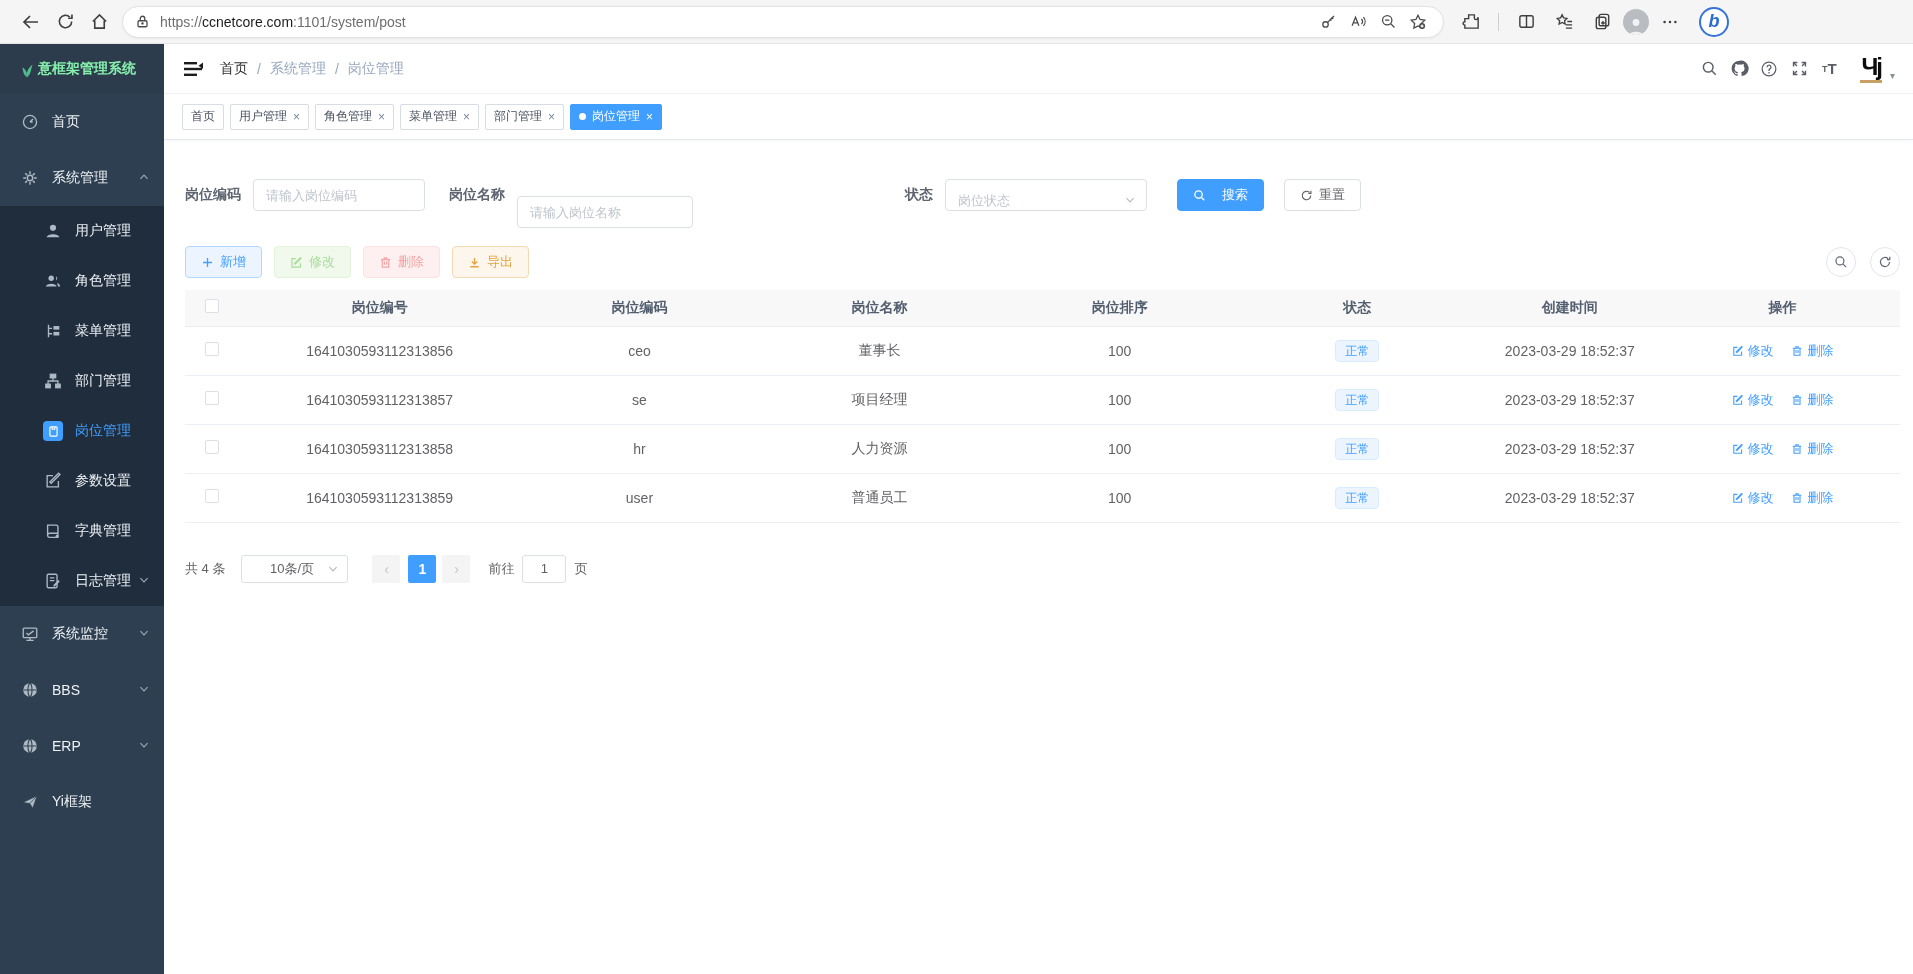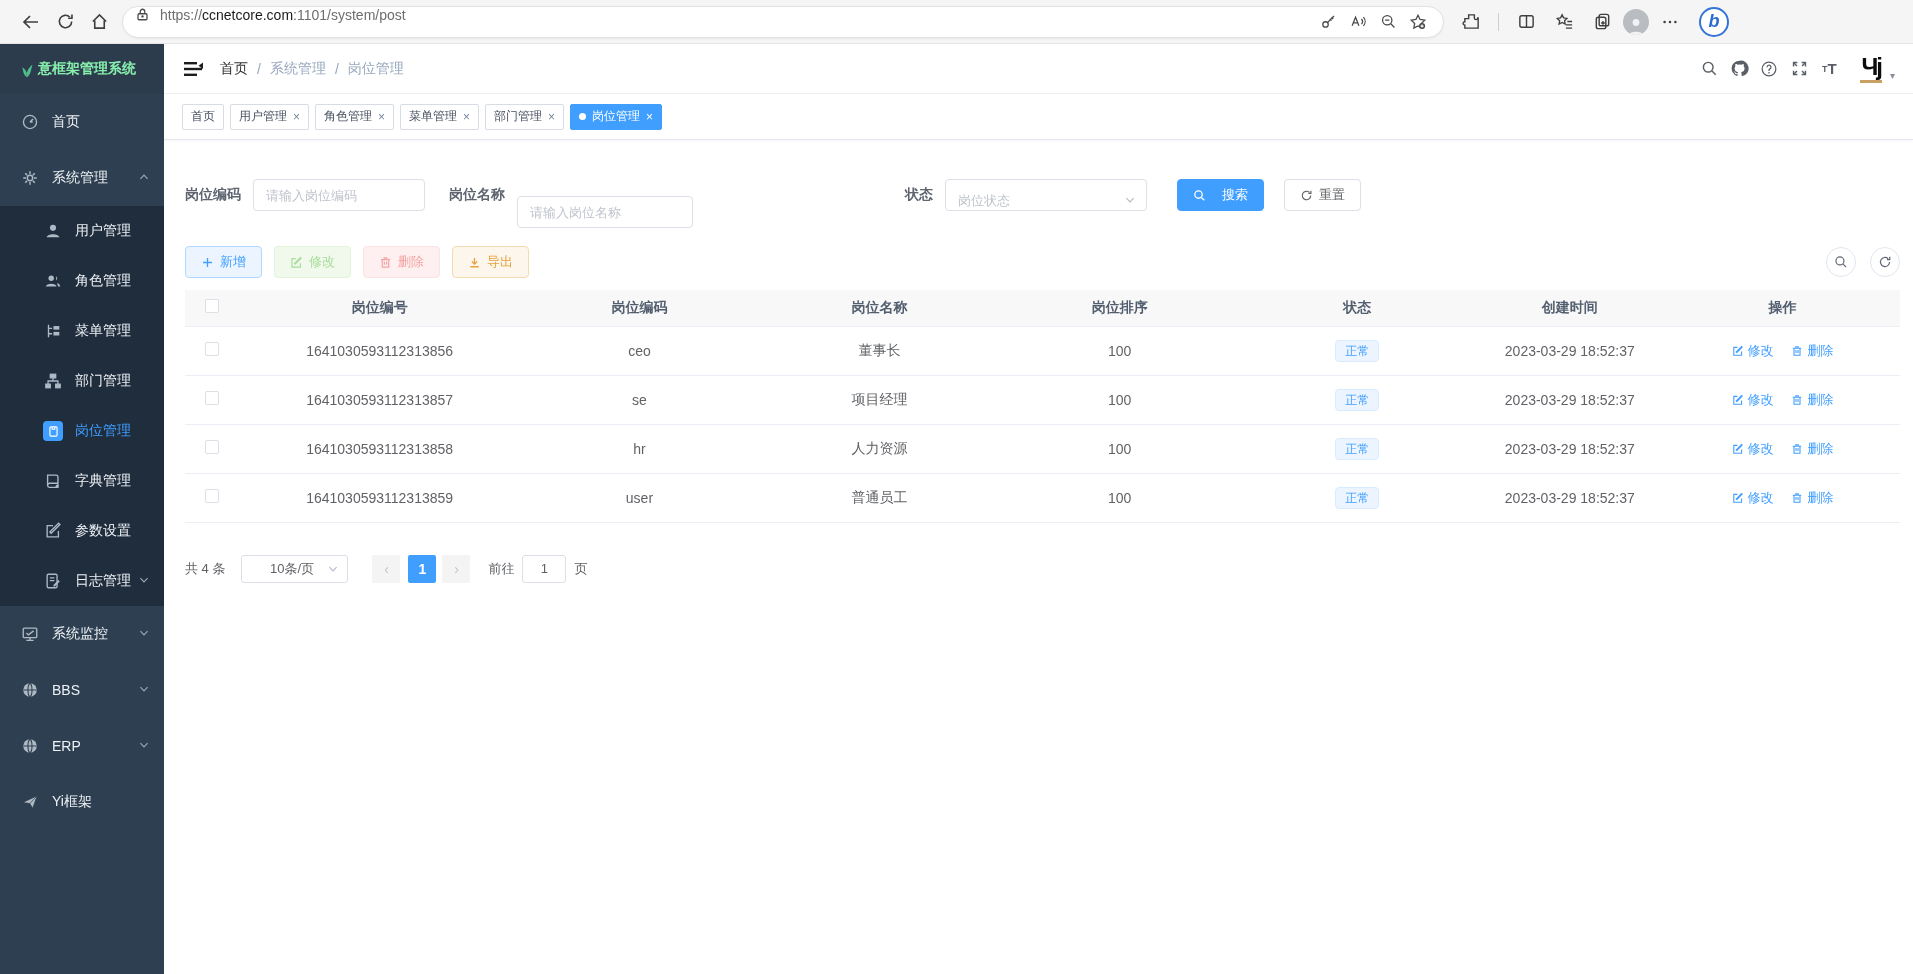--- a/index.html
+++ b/index.html
@@ -6,21 +6,21 @@
   html,body { width:1913px; height:974px; overflow:hidden;
     font-family:"Liberation Sans","DejaVu Sans",sans-serif; background:#fff; }
 
   
   .chrome { height:44px; background:#f5f5f6; border-bottom:1px solid #e3e3e3;
     display:flex; align-items:center; padding:0 14px; }
   .chrome .nav-ic { width:34px; height:34px; display:flex; align-items:center; justify-content:center;
     color:#3f3f3f; border-radius:6px; flex:0 0 auto; }
   .chrome svg { display:block; }
   .addr { flex:1 1 auto; height:32px; margin:0 10px 0 6px; background:#fff;
-    border:1px solid #e2e2e2; border-radius:16px; display:flex; 
+    border:1px solid #e2e2e2; border-radius:16px; display:flex; align-items:center;
     padding:0 10px 0 12px; box-shadow:0 1px 2px rgba(0,0,0,.05); max-width:1322px; }
   .addr .url { flex:1; font-size:14px; color:#1b1b1b; margin-left:10px; white-space:nowrap; overflow:hidden; }
   .addr .url .dim { color:#6e6e6e; }
   .addr .tail-ic { width:30px; height:30px; display:flex; align-items:center; justify-content:center; color:#4a4a4a; flex:0 0 auto; }
   .chrome .right { display:flex; align-items:center; gap:4px; flex:0 0 auto; }
   .chrome .div { width:1px; height:18px; background:#cfcfcf; margin:0 6px; }
   .chrome .avatar-btn { width:26px; height:26px; border-radius:50%; background:#b9bdc1; display:flex; align-items:flex-end; justify-content:center; overflow:hidden; }
   .bing { width:30px; height:30px; border-radius:50%; background:#fff; border:2px solid #3573d9;
     color:#2b6cd4; font-weight:bold; font-style:italic; font-size:18px;
     display:flex; align-items:center; justify-content:center; margin-left:8px; }
@@ -296,35 +296,35 @@
                 <rect x="4.5" y="3" width="11" height="14" rx="1.5"></rect>
                 <path d="M8 3v3.5h4V3"></path>
               </svg>
             </span>
         </span>
         <span class="lbl">岗位管理</span>
       </div>
       <div class="menu-item">
         <span class="icon">
           <svg width="18" height="18" viewBox="0 0 20 20" fill="none" stroke="currentColor" stroke-width="1.5">
+              <path d="M10 4H3.5v12.5H16V10"></path>
+              <path d="M8 12.5l8.7-8.7 1-1-1.5-1.5-9.7 9.7z"></path>
+            </svg>
+        </span>
+        <span class="lbl">参数设置</span>
+      </div>
+      <div class="menu-item">
+        <span class="icon">
+          <svg width="18" height="18" viewBox="0 0 20 20" fill="none" stroke="currentColor" stroke-width="1.5">
               <path d="M4 3.5h9.5a2 2 0 0 1 2 2V17H6a2 2 0 0 1-2-2z"></path>
               <path d="M4 14.5a2 2 0 0 1 2-2h9.5"></path>
               <circle cx="14.5" cy="15.8" r="1.6" fill="currentColor" stroke="none"></circle>
             </svg>
         </span>
         <span class="lbl">字典管理</span>
-      </div>
-      <div class="menu-item">
-        <span class="icon">
-          <svg width="18" height="18" viewBox="0 0 20 20" fill="none" stroke="currentColor" stroke-width="1.5">
-              <path d="M10 4H3.5v12.5H16V10"></path>
-              <path d="M8 12.5l8.7-8.7 1-1-1.5-1.5-9.7 9.7z"></path>
-            </svg>
-        </span>
-        <span class="lbl">参数设置</span>
       </div>
       <div class="menu-item">
         <span class="icon">
           <svg width="18" height="18" viewBox="0 0 20 20" fill="none" stroke="currentColor" stroke-width="1.5">
               <rect x="3.5" y="2.5" width="11" height="15" rx="1.5"></rect>
               <path d="M6.5 6.5h5M6.5 9.5h5"></path>
               <path d="M10.5 14.5l5.5-5.5 1.5 1.5-5.5 5.5h-1.5z" fill="currentColor" stroke="none"></path>
             </svg>
         </span>
         <span class="lbl">日志管理</span>

